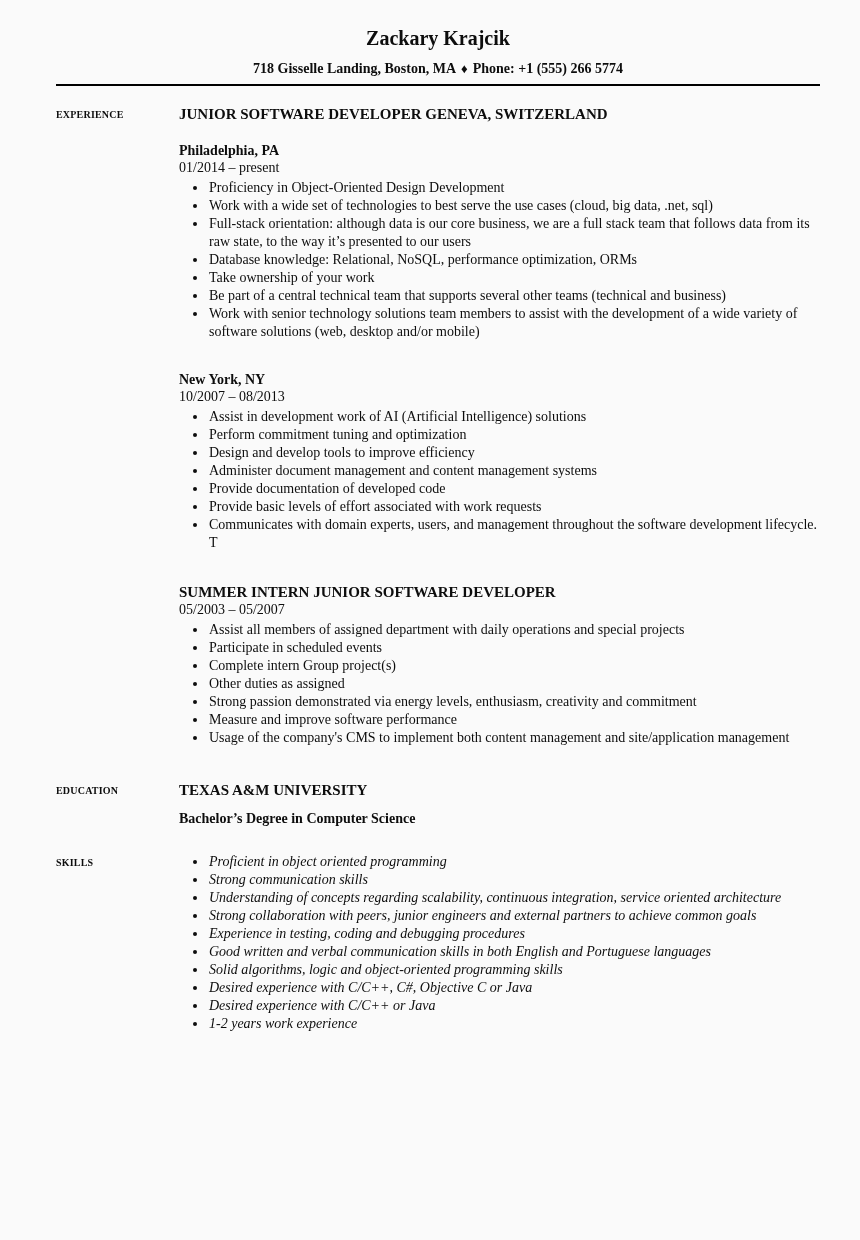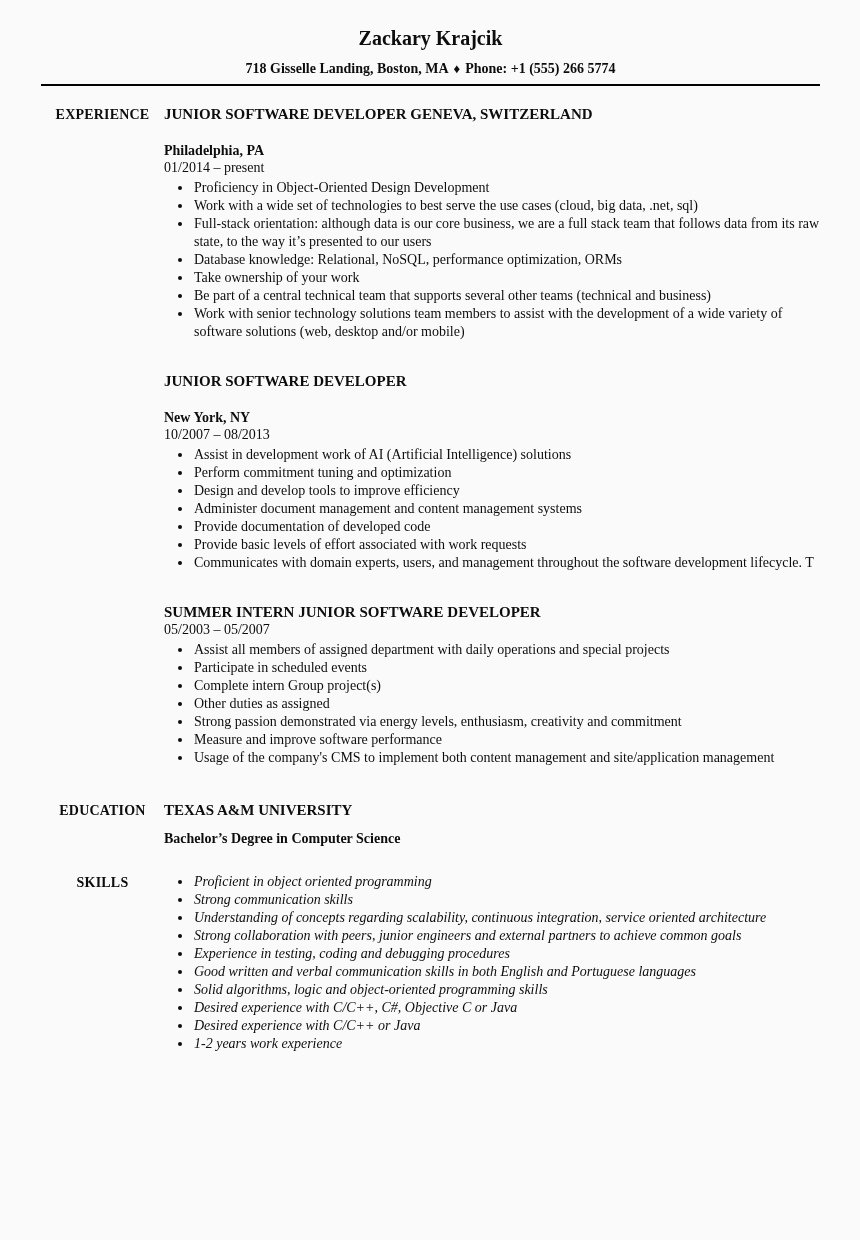--- a/index.html
+++ b/index.html
@@ -12,21 +12,21 @@
     height: 1240px;
     overflow: hidden;
     font-family: "Liberation Serif", serif;
     color: #0d0d0d;
     -webkit-font-smoothing: antialiased;
   }
   .page {
     box-sizing: border-box;
     width: 860px;
     height: 1240px;
-    padding: 22px 40px 0 41px;
+    padding: 22px 40px 0 56px;
   }
   
   .header { text-align: center; }
   .name {
     font-size: 20px;
     line-height: 24px;
     font-weight: bold;
     margin: 4px 0 0 0;
   }
   .contact {
@@ -43,26 +43,25 @@
     margin: 7px 0 0 0;
   }
   
   .row { display: flex; align-items: flex-start; }
   .row-experience { margin-top: 19px; }
   .row-education  { margin-top: 34px; }
   .row-skills     { margin-top: 26px; }
   .label-col {
     width: 123px;
     flex: 0 0 123px;
-    font-size: 14px;
+    font-size: 10px;
     font-weight: bold;
     line-height: 17px;
     padding-top: 1px;
     letter-spacing: 0.2px;
-    text-align: center;
   }
   .content-col { flex: 1 1 auto; min-width: 0; }
   
   .job + .job { margin-top: 31px; }
   .job-title {
     font-size: 15px;
     font-weight: bold;
     line-height: 18px;
   }
   .job-location {
@@ -127,21 +126,20 @@
             <li>Work with a wide set of technologies to best serve the use cases (cloud, big data, .net, sql)</li>
             <li>Full-stack orientation: although data is our core business, we are a full stack team that follows data from its raw state, to the way it’s presented to our users</li>
             <li>Database knowledge: Relational, NoSQL, performance optimization, ORMs</li>
             <li>Take ownership of your work</li>
             <li>Be part of a central technical team that supports several other teams (technical and business)</li>
             <li>Work with senior technology solutions team members to assist with the development of a wide variety of software solutions (web, desktop and/or mobile)</li>
           </ul>
       </div>
 
       <div class="job">
-        <div class="job-title">JUNIOR SOFTWARE DEVELOPER</div>
         <div class="job-location">New York, NY</div>
         <div class="job-dates">10/2007 – 08/2013</div>
         <ul class="bullets">
 
         <li>Assist in development work of AI (Artificial Intelligence) solutions</li>
             <li>Perform commitment tuning and optimization</li>
             <li>Design and develop tools to improve efficiency</li>
             <li>Administer document management and content management systems</li>
             <li>Provide documentation of developed code</li>
             <li>Provide basic levels of effort associated with work requests</li>

